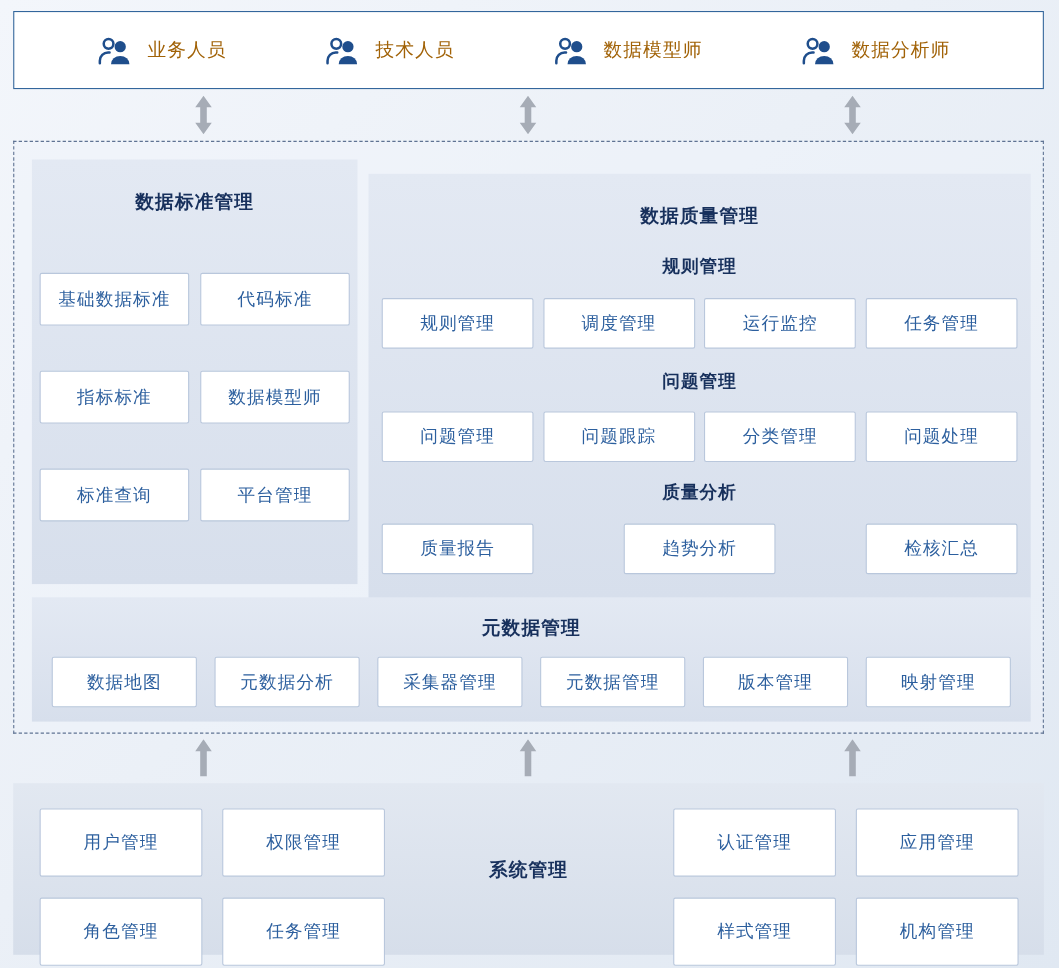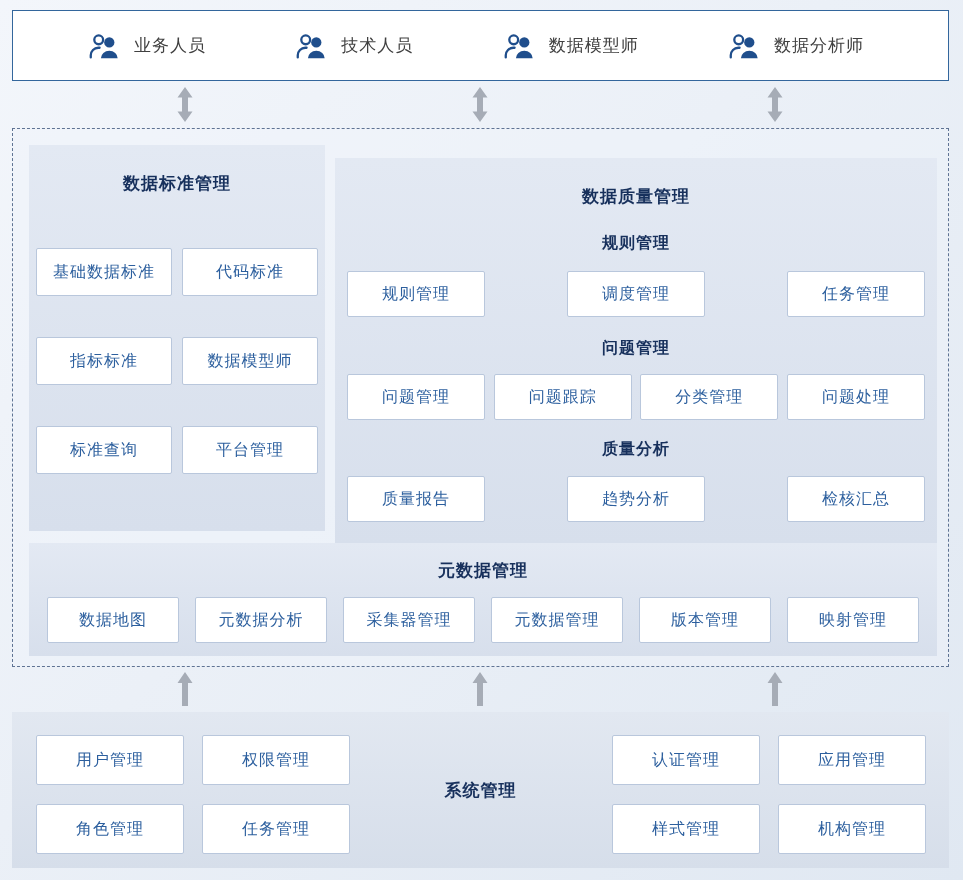--- a/index.html
+++ b/index.html
@@ -12,21 +12,21 @@
   .page{position:absolute;inset:0;}
 
   
   .roles-bar{
     position:absolute;left:12px;top:10px;width:937px;height:71px;
     background:#ffffff;border:1.5px solid #33669c;box-sizing:border-box;
     display:flex;align-items:center;justify-content:space-between;
     padding:0 84px 0 76px;
   }
   .role{display:flex;align-items:center;gap:15px;}
-  .role-label{font-size:17px;color:#404040;letter-spacing:1px;}
+  .role-label{font-size:17px;color:#a16207;letter-spacing:1px;}
   .role-icon{display:flex;align-items:center;}
 
   
   .arrow{position:absolute;width:16px;}
   .arrow svg{display:block;}
   .a-top-1{left:177px;top:87px;}
   .a-top-2{left:472px;top:87px;}
   .a-top-3{left:767px;top:87px;}
   .a-bot-1{left:177px;top:672px;}
   .a-bot-2{left:472px;top:672px;}
@@ -87,21 +87,21 @@
 
   
   .system-panel{
     left:12px;top:712px;width:937px;height:156px;
     background:linear-gradient(180deg,#e2e8f1 0%,#d6deea 100%);
   }
   .sys-title{position:absolute;left:0;right:0;top:67px;}
   .sys-grid{position:absolute;display:grid;grid-template-columns:148px 148px;gap:19px 18px;}
   .sys-grid.left{left:24px;top:23px;}
   .sys-grid.right{right:23px;top:23px;}
-  .sys-grid .btn{height:50px;}
+  .sys-grid .btn{height:62px;}
 </style>
 </head>
 <body>
 
 <div class="page">
 
   <div class="roles-bar">
     <div class="role">
       <span class="role-icon">
         <svg width="30" height="28" viewBox="0 0 34 30">
@@ -178,20 +178,21 @@
       </div>
     </div>
 
     <div class="panel quality-panel">
       <div class="panel-title">数据质量管理</div>
 
       <div class="sub-title q-sub-1">规则管理</div>
       <div class="q-row q-row-1">
         <div class="btn">规则管理</div>
         <div class="btn">调度管理</div>
+        <div class="btn">运行监控</div>
         <div class="btn">任务管理</div>
       </div>
 
       <div class="sub-title q-sub-2">问题管理</div>
       <div class="q-row q-row-2">
         <div class="btn">问题管理</div>
         <div class="btn">问题跟踪</div>
         <div class="btn">分类管理</div>
         <div class="btn">问题处理</div>
       </div>

